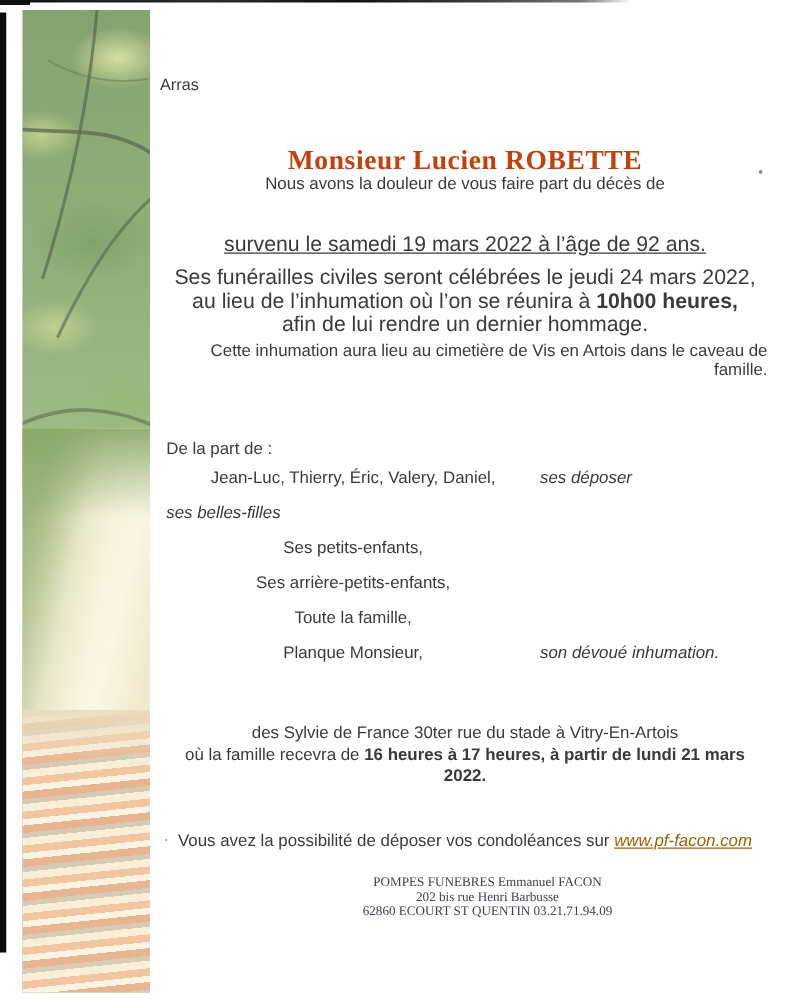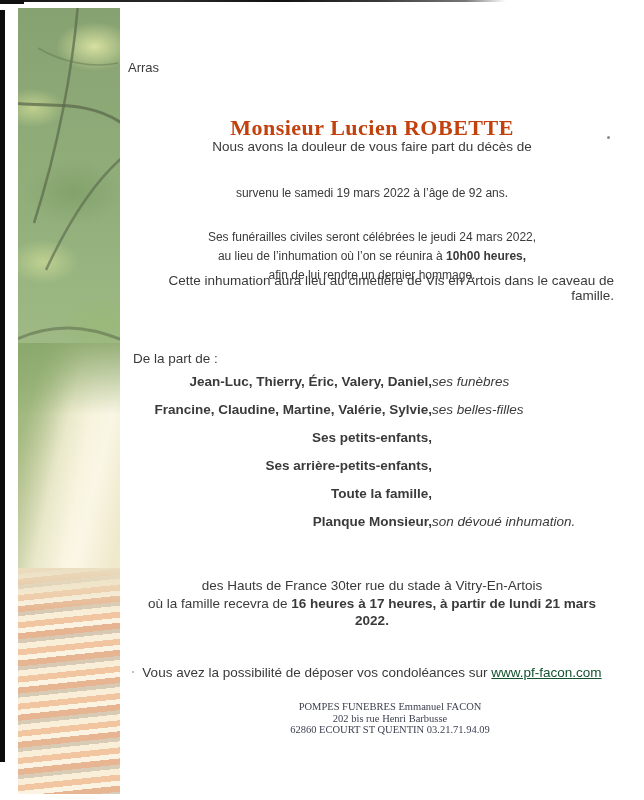--- a/index.html
+++ b/index.html
@@ -42,31 +42,31 @@
         rgba(250,240,218,.95) 21px, rgba(250,240,218,.95) 27px),
       linear-gradient(#ecc8a6,#f2d4b4);}
   .branches{position:absolute;left:0;top:0;}
   
   .abs{position:absolute;}
   .center-col{left:130px;width:484px;text-align:center;}
   .location{left:128px;top:60px;font-size:13px;}
   .intro{top:92px;font-size:13.5px;margin-top:47px;}
   .deceased-name{top:115px;font-family:"Liberation Serif",serif;font-weight:bold;
     font-size:22px;color:#c2410c;letter-spacing:.5px;}
-  .death-line{top:186px;font-size:12px;}
-  .funeral{top:228px;font-size:12px;line-height:19px;}
+  .death-line{top:186px;font-size:17px;text-decoration:underline;}
+  .funeral{top:212px;font-size:17px;line-height:19px;}
   .inhumation{top:273px;font-size:13.5px;text-align:right;}
   .family-heading{left:133px;top:351px;font-size:13.5px;}
   .family-rows{left:133px;top:374px;width:481px;}
   .family-row{display:flex;height:28px;font-size:13.5px;}
-  .family-names{width:299px;text-align:right;font-weight:bold;}
+  .family-names{width:299px;text-align:center;}
   .family-relation{font-style:italic;text-align:left;}
   .repose{top:577px;font-size:13.5px;line-height:17.5px;}
   .condolences{top:665px;font-size:13.5px;}
-  .condolence-link{color:#14532d;text-decoration:underline;cursor:pointer;}
+  .condolence-link{color:#a16207;text-decoration:underline;cursor:pointer;font-style:italic;}
   b{font-weight:bold;}
   .footer{left:130px;top:701px;width:520px;text-align:center;
     font-family:"Liberation Serif",serif;font-size:10.5px;line-height:11.5px;color:#3e4150;}
 </style>
 </head>
 <body>
 
 <div class="scan-edge-top"></div>
 <div class="scan-edge-top-notch"></div>
 <div class="scan-edge-left"></div>
@@ -100,24 +100,23 @@
   <div>afin de lui rendre un dernier hommage.</div>
 </div>
 
 <div class="abs center-col inhumation">Cette inhumation aura lieu au cimetière de Vis en Artois dans le caveau de famille.</div>
 
 <div class="abs family-heading">De la part de :</div>
 
 <div class="abs family-rows">
   <div class="family-row">
     <div class="family-names">Jean-Luc, Thierry, Éric, Valery, Daniel,</div>
-    <div class="family-relation">ses funèbres</div>
+    <div class="family-relation">ses déposer</div>
   </div>
   <div class="family-row">
-    <div class="family-names">Francine, Claudine, Martine, Valérie, Sylvie,</div>
     <div class="family-relation">ses belles-filles</div>
   </div>
   <div class="family-row">
     <div class="family-names">Ses petits-enfants,</div>
     <div class="family-relation"></div>
   </div>
   <div class="family-row">
     <div class="family-names">Ses arrière-petits-enfants,</div>
     <div class="family-relation"></div>
   </div>
@@ -125,21 +124,21 @@
     <div class="family-names">Toute la famille,</div>
     <div class="family-relation"></div>
   </div>
   <div class="family-row">
     <div class="family-names">Planque Monsieur,</div>
     <div class="family-relation">son dévoué inhumation.</div>
   </div>
 </div>
 
 <div class="abs center-col repose">
-  <div>des Hauts de France 30ter rue du stade à Vitry-En-Artois</div>
+  <div>des Sylvie de France 30ter rue du stade à Vitry-En-Artois</div>
   <div><span>où la famille recevra de </span><b>16 heures à 17 heures, à partir de lundi 21 mars 2022.</b></div>
 </div>
 
 <div class="abs center-col condolences"><span>Vous avez la possibilité de déposer vos condoléances sur </span><span class="condolence-link">www.pf-facon.com</span></div>
 
 <div class="abs footer">
   <div>POMPES FUNEBRES Emmanuel FACON</div>
   <div>202 bis rue Henri Barbusse</div>
   <div>62860 ECOURT ST QUENTIN 03.21.71.94.09</div>
 </div>

